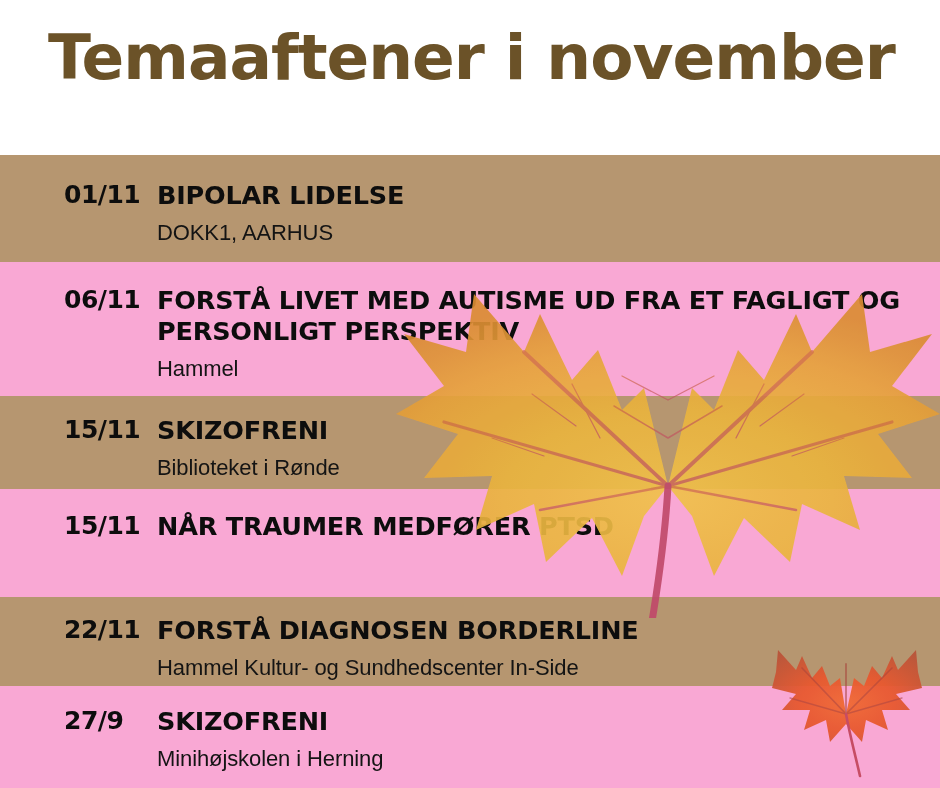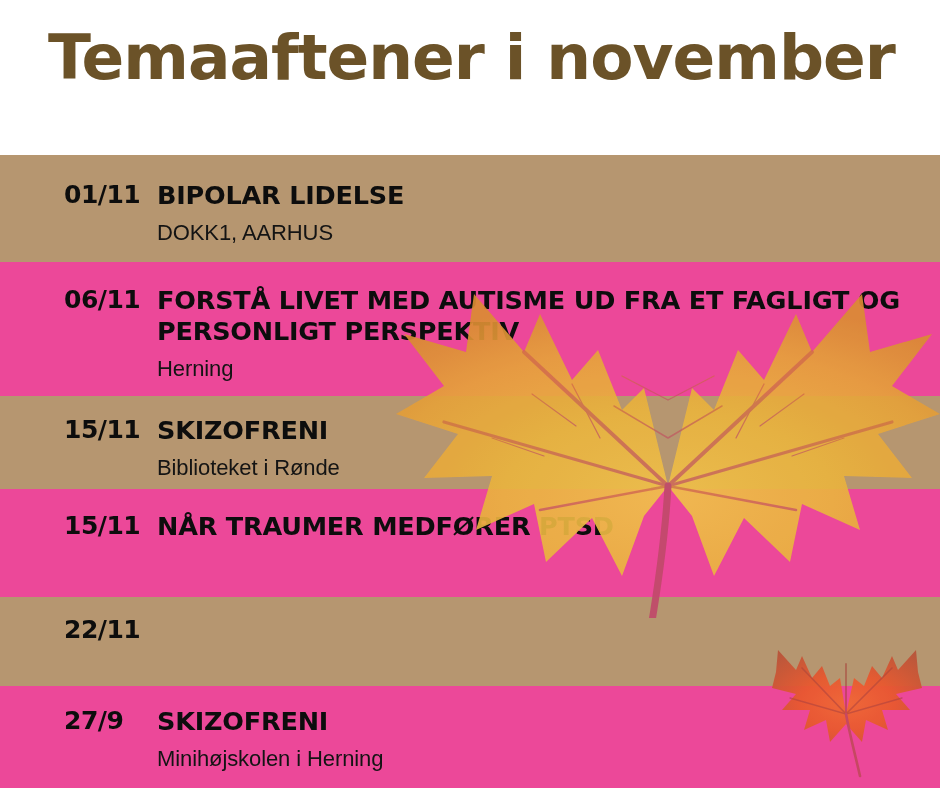--- a/index.html
+++ b/index.html
@@ -76,21 +76,21 @@
     z-index: 1;
   }
   .row {
     position: relative;
     width: 940px;
     box-sizing: border-box;
     display: flex;
     align-items: flex-start;
   }
   .row.dark  { background: #b69670; }
-  .row.light { background: #ec4899; }
+  .row.light { background: #f9a8d4; }
 
   .row-date {
     flex: 0 0 auto;
     width: 157px;
     padding-left: 64px;
     box-sizing: border-box;
     font-family: "DejaVu Sans", sans-serif;
     font-size: 25px;
     font-weight: 700;
     color: #0d0d0d;
@@ -142,41 +142,45 @@
       <div class="row-body text-layer">
         <div class="row-title">BIPOLAR LIDELSE</div>
         <div class="row-venue">DOKK1, AARHUS</div>
       </div>
     </div>
 
     <div class="row light row-2">
       <div class="row-date text-layer">06/11</div>
       <div class="row-body text-layer">
         <div class="row-title">FORSTÅ LIVET MED AUTISME UD FRA ET FAGLIGT OG PERSONLIGT PERSPEKTIV</div>
-        <div class="row-venue">Herning</div>
+        <div class="row-venue">Hammel</div>
       </div>
     </div>
 
     <div class="row dark row-3">
       <div class="row-date text-layer">15/11</div>
       <div class="row-body text-layer">
         <div class="row-title">SKIZOFRENI</div>
         <div class="row-venue">Biblioteket i Rønde</div>
       </div>
     </div>
 
     <div class="row light row-4">
       <div class="row-date text-layer">15/11</div>
       <div class="row-body text-layer">
         <div class="row-title">NÅR TRAUMER MEDFØRER PTSD</div>
       </div>
     </div>
 
     <div class="row dark row-5">
       <div class="row-date text-layer">22/11</div>
+      <div class="row-body text-layer">
+        <div class="row-title">FORSTÅ DIAGNOSEN BORDERLINE</div>
+        <div class="row-venue">Hammel Kultur- og Sundhedscenter In-Side</div>
+      </div>
     </div>
 
     <div class="row light row-6">
       <div class="row-date text-layer">27/9</div>
       <div class="row-body text-layer">
         <div class="row-title">SKIZOFRENI</div>
         <div class="row-venue">Minihøjskolen i Herning</div>
       </div>
     </div>
 

